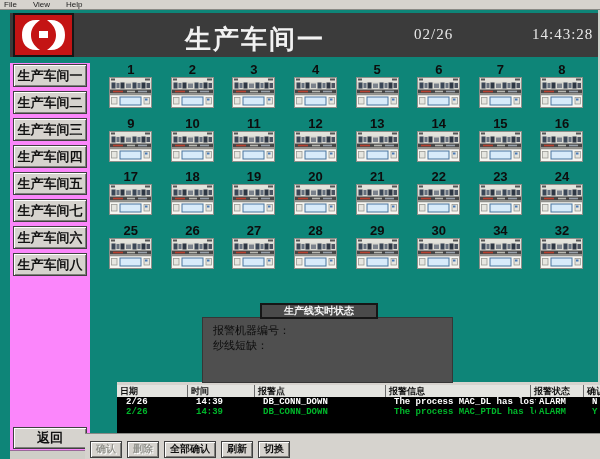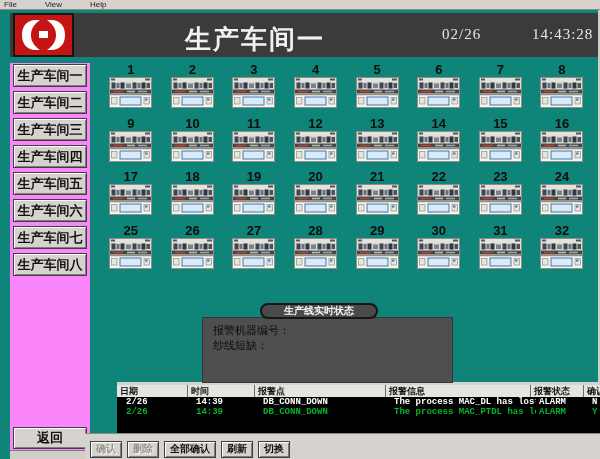--- a/index.html
+++ b/index.html
@@ -2,32 +2,32 @@
 <html><head>
 <meta charset="utf-8">
 <style>
   * { margin:0; padding:0; box-sizing:border-box; }
   html,body { width:600px; height:459px; overflow:hidden; }
   body { font-family:"Liberation Sans", sans-serif; background:#0e8578; position:relative; }
   #window { position:absolute; inset:0; background:#0e8578; border-right:2px solid #cfcfc8; }
 
   
   .menubar { position:absolute; left:0; top:0; width:600px; height:10px;
-    background:#d6d3ce; border-bottom:1px solid #8a8a86; display:flex; gap:28px;
+    background:#d6d3ce; border-bottom:1px solid #8a8a86; display:flex; gap:16px;
     padding-left:4px; align-items:center; }
   .menubar span { font-size:8px; line-height:9px; color:#222; }
 
   
   .titlebar { position:absolute; left:10px; top:13px; width:588px; height:44px; background:#3b3b3b; }
   .logo { position:absolute; left:3px; top:0; width:61px; height:44px; display:block; }
   .app-title { position:absolute; left:175px; top:9px; font-size:26px; font-weight:bold;
     color:#f2f2f2; letter-spacing:2px; white-space:nowrap; }
   .clock { position:absolute; top:13px; font-size:15px; color:#e8e8e8;
     font-family:"Liberation Serif", serif; letter-spacing:1px; }
-  .clock.date { left:432px; } .clock.time { left:522px; }
+  .clock.date { left:404px; } .clock.time { left:522px; }
 
   
   .sidebar { position:absolute; left:10px; top:63px; width:80px; height:390px;
     background:#fb86fb; padding-top:1px; }
   .sidebar-footer { position:absolute; left:10px; top:450px; width:80px; height:9px;
     background:#cfcfc8; border-top:1px solid #9a6a9a; }
   .btn { background:#d6d3ce; border:1px solid #404040;
     box-shadow: inset 1px 1px 0 #ffffff, inset -1px -1px 0 #7e7e7a;
     font-family:"Liberation Sans", sans-serif; color:#111; cursor:pointer; }
   .side-btn { display:block; width:74px; height:23px; margin:0 auto 4px auto;
@@ -38,21 +38,21 @@
   
   .machine-grid { position:absolute; left:100px; top:62px;
     display:grid; grid-template-columns:repeat(8, 61.6px); grid-auto-rows:53.6px;
     justify-items:center; }
   .machine-cell { display:flex; flex-direction:column; align-items:center; cursor:pointer; }
   .machine-number { font-size:13px; font-weight:bold; color:#0d0d0d; height:15px; line-height:15px; }
   .machine-icon { width:43px; height:31px; display:block; }
 
   
   .status-badge { position:absolute; left:260px; top:303px; width:118px; height:16px;
-    background:#4a4a4a; border:2px solid #161616; border-radius:8px;
+    background:#4a4a4a; border:2px solid #161616; border-radius:0;
     color:#f5f5f5; font-size:10px; font-weight:bold; text-align:center; line-height:12px;
     z-index:5; white-space:nowrap; }
   .status-panel { position:absolute; left:202px; top:317px; width:251px; height:66px;
     background:#4f4f4f; border:1px solid #363636; padding:5px 0 0 10px; z-index:4; }
   .status-panel div { font-size:11px; color:#0c0c0c; line-height:15px; }
 
   
   .alarm-table { position:absolute; left:85px; top:382px; width:509px; height:51px;
     background:#000; border-top:3px solid #d6d3ce;margin-left:32px; }
   .alarm-head { display:grid; grid-template-columns:70px 67px 131px 145px 53px 43px;
@@ -94,22 +94,22 @@
     <div class="clock date">02/26</div>
     <div class="clock time">14:43:28</div>
   </div>
 
   <div class="sidebar" id="sidebar-buttons">
       <button class="btn side-btn">生产车间一</button>
       <button class="btn side-btn">生产车间二</button>
       <button class="btn side-btn">生产车间三</button>
       <button class="btn side-btn">生产车间四</button>
       <button class="btn side-btn">生产车间五</button>
+      <button class="btn side-btn">生产车间七</button>
       <button class="btn side-btn">生产车间六</button>
-      <button class="btn side-btn">生产车间七</button>
       <button class="btn side-btn">生产车间八</button>
     </div>
   <div class="sidebar-footer"></div>
   <button class="btn back-btn">返回</button>
 
   <div class="machine-grid" id="machine-grid">
       <div class="machine-cell">
         <div class="machine-number">1</div>
         <span>
           <svg class="machine-icon" viewBox="0 0 43 31">
@@ -1003,21 +1003,21 @@
             <rect x="1" y="16.5" width="41" height="2" fill="#8f8f8a"></rect>
             <rect x="1" y="18.5" width="41" height="11.5" fill="#f6f6f1"></rect>
             <rect x="11" y="20" width="21" height="8" fill="#d8ebfa" stroke="#49759f" stroke-width="1"></rect>
             <rect x="2.5" y="20.5" width="5.5" height="6.5" fill="#e6e6e0" stroke="#9a9a94" stroke-width="0.8"></rect>
             <rect x="35" y="20.5" width="5.5" height="6.5" fill="#e6e6e0" stroke="#9a9a94" stroke-width="0.8"></rect>
             <rect x="36" y="21.5" width="2.5" height="2" fill="#4a7ab5"></rect>
           </svg>
         </span>
       </div>
       <div class="machine-cell">
-        <div class="machine-number">31</div>
+        <div class="machine-number">34</div>
         <span>
           <svg class="machine-icon" viewBox="0 0 43 31">
             <rect x="0.5" y="0.5" width="42" height="30" fill="#f3f3ee" stroke="#8f8f8a" stroke-width="1"></rect>
             <rect x="1" y="1" width="41" height="3.5" fill="#e3e3dc"></rect>
             <rect x="2" y="1.5" width="4" height="2" fill="#555"></rect>
             <rect x="36" y="1.5" width="5" height="2" fill="#555"></rect>
             <rect x="1" y="4.5" width="41" height="8" fill="#d9d9d2"></rect>
             <rect x="2.5" y="5.5" width="4" height="6" fill="#3a4656"></rect>
             <rect x="7.5" y="6" width="3" height="5" fill="#66707e"></rect>
             <rect x="11.5" y="5.5" width="4" height="6" fill="#2e3744"></rect>

